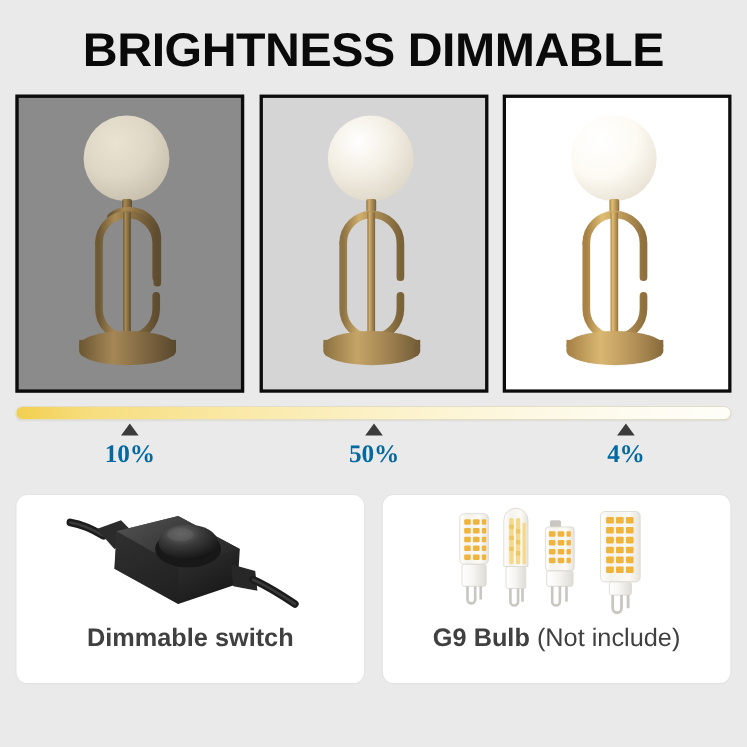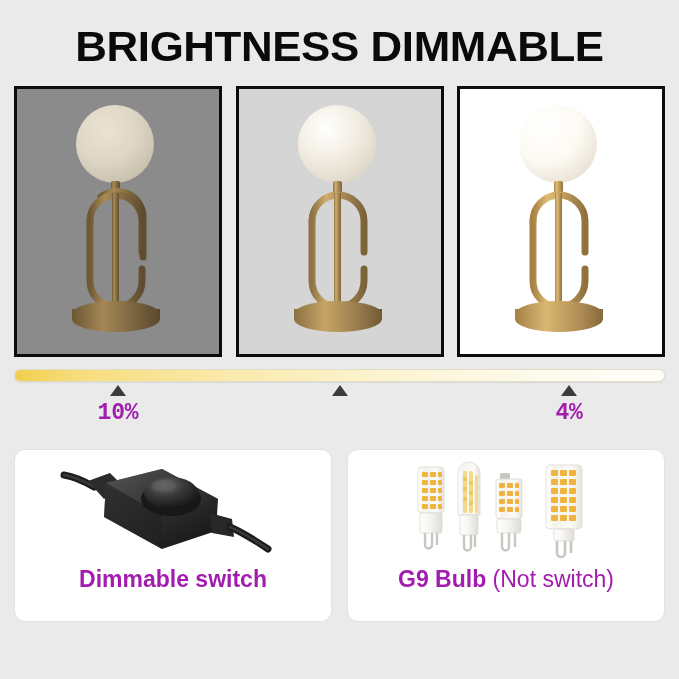--- a/index.html
+++ b/index.html
@@ -93,24 +93,24 @@
     transform: translateX(-50%);
   }
   .marker .tri {
     width: 0; height: 0;
     border-left: 8px solid transparent;
     border-right: 8px solid transparent;
     border-bottom: 11px solid #3b3b3b;
     margin: 0 auto 4px auto;
   }
   .marker .pct {
-    font-family: Liberation Mono, monospace;
+    font-family: Liberation Serif, serif;
     font-weight: 700;
     font-size: 23px;
-    color: #a21caf;
+    color: #0369a1;
     letter-spacing: -0.2px;
   }
   .marker-10  { left: 118px; }
   .marker-50  { left: 340px; }
   .marker-100 { left: 569px; }
 
   
   .cards {
     position: absolute;
     left: 14px; top: 449px;
@@ -137,21 +137,21 @@
     justify-content: center;
   }
   .card-label {
     position: absolute;
     left: 0;
     bottom: 28px;
     width: 100%;
     text-align: center;
     font-family: "Liberation Sans", sans-serif;
     font-size: 23px;
-    color: #a21caf;
+    color: #404040;
     white-space: nowrap;
   }
   .card-label .bold { font-weight: 700; }
   .card-label .reg  { font-weight: 400; }
 </style>
 </head>
 <body>
 
 <div class="title">BRIGHTNESS DIMMABLE</div>
 
@@ -268,20 +268,21 @@
 
 <div class="grad-bar"></div>
 
 <div class="markers">
   <div class="marker marker-10">
     <div class="tri"></div>
     <div class="pct">10%</div>
   </div>
   <div class="marker marker-50">
     <div class="tri"></div>
+    <div class="pct">50%</div>
   </div>
   <div class="marker marker-100">
     <div class="tri"></div>
     <div class="pct">4%</div>
   </div>
 </div>
 
 <div class="cards">
 
   <div class="card">
@@ -438,16 +439,16 @@
             <rect x="154" y="58" width="7" height="6" rx="1"></rect>
             <rect x="163" y="58" width="7" height="6" rx="1"></rect>
           </g>
           <rect x="148" y="72" width="20" height="12" rx="2" fill="url(#ceram)" stroke="#dcd9d2" stroke-width="0.8"></rect>
           <path d="M151 84 L151 96 A4 4 0 0 0 159 96 L159 84" fill="none" stroke="#c9c7c2" stroke-width="2.6"></path>
           <path d="M165 84 L165 96" fill="none" stroke="#c9c7c2" stroke-width="2.6"></path>
         </g>
       </svg>
     </div>
     <div class="card-label">
-      <span class="bold">G9 Bulb</span><span class="reg"> (Not switch)</span>
+      <span class="bold">G9 Bulb</span><span class="reg"> (Not include)</span>
     </div>
   </div>
 </div>
 
 </body></html>

